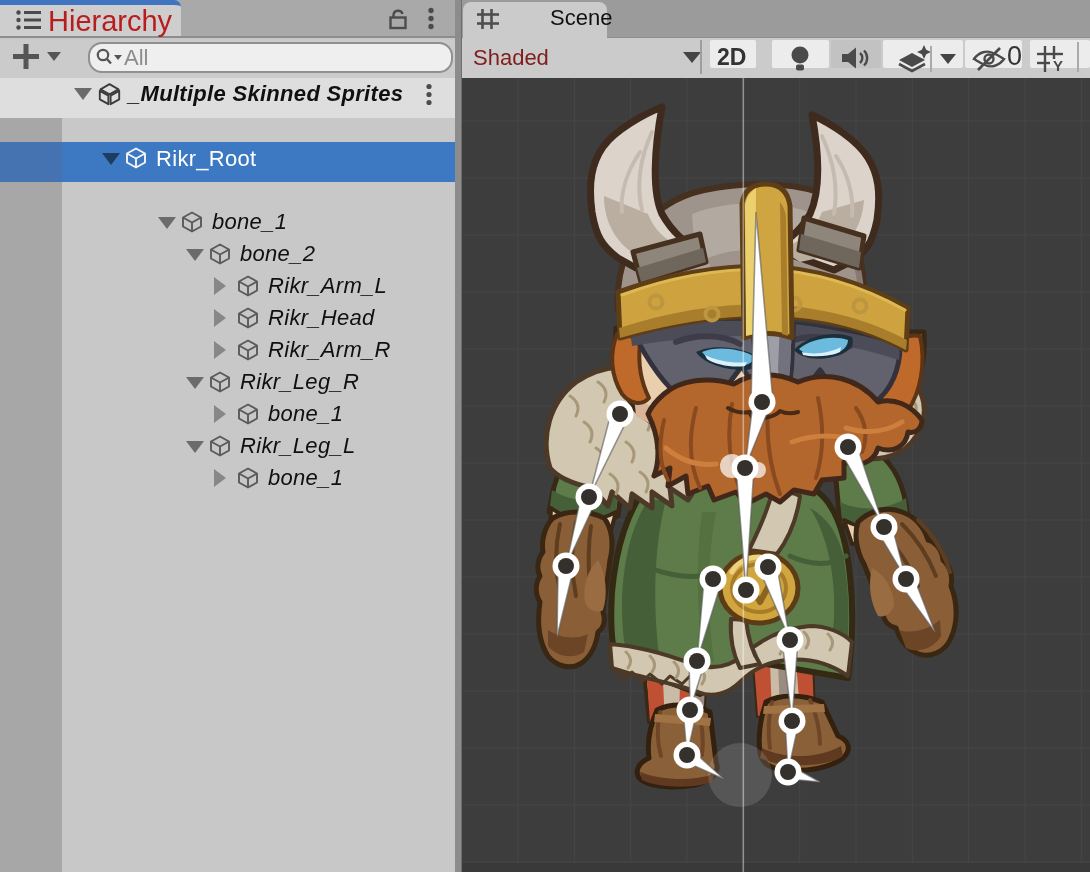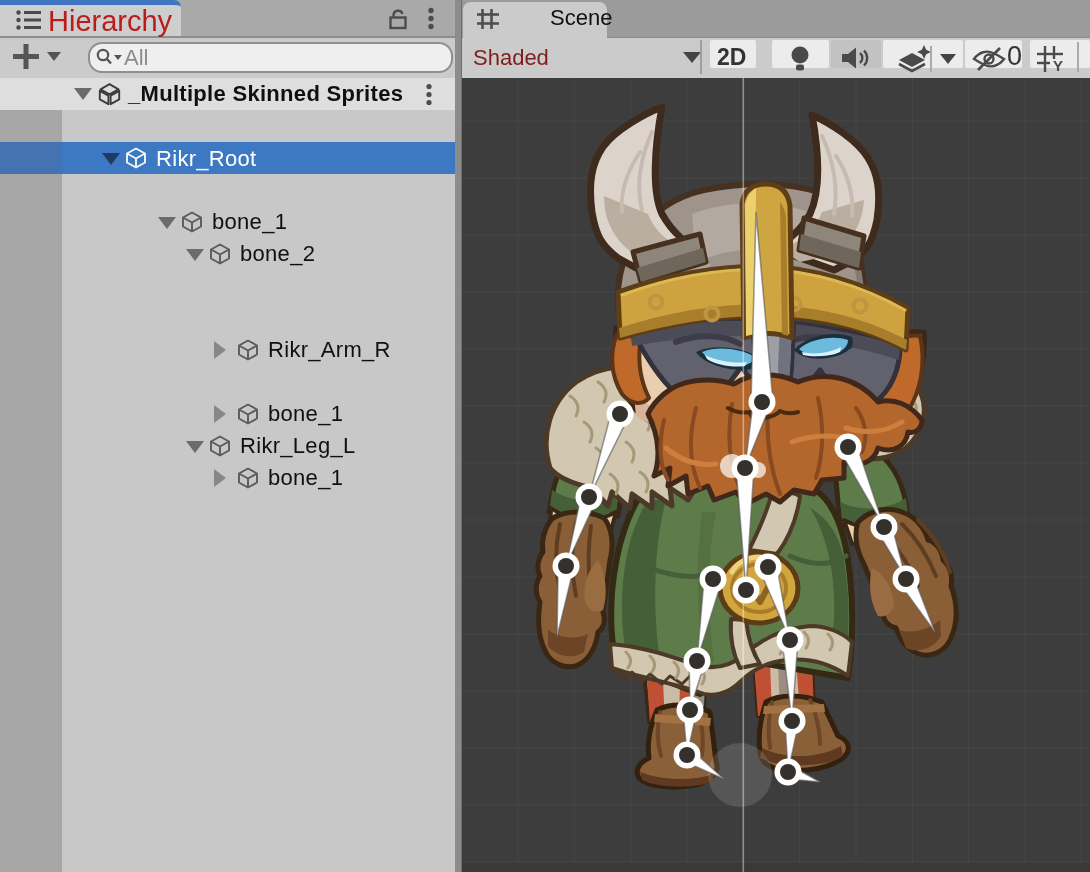--- a/index.html
+++ b/index.html
@@ -10,21 +10,21 @@
   
   #left { position:absolute; left:0; top:0; width:457px; height:872px; background:#c8c8c8; }
   #ltabbar { position:absolute; left:0; top:0; width:457px; height:38px; background:#a9a9a9; border-bottom:2px solid #8d8d8d; }
   #ltab { position:absolute; left:0; top:0; width:181px; height:36px; background:#cecece; border-top:5px solid #3e74c0; border-radius:0 7px 0 0; }
   #ltitle { position:absolute; left:48px; top:5px; font-size:29px; color:#b91c1c; }
   #ltoolbar { position:absolute; left:0; top:40px; width:457px; height:38px; background:#cbcbcb; }
   #searchbox { position:absolute; left:88px; top:42px; width:365px; height:31px; background:#efefef; border:2px solid #909090; border-radius:14px; }
   #alltext { position:absolute; left:124px; top:45px; font-size:22px; color:#8c8c8c; }
   #tree { position:absolute; left:0; top:78px; width:457px; height:794px; background:#c8c8c8; }
   #gutter { position:absolute; left:0; top:32px; width:62px; height:762px; background:#a7a7a7; }
-  .row { position:absolute; left:0; width:457px; height:32px; }
+  .row { position:absolute; left:0; width:457px; height:40px;font-style:italic; }
   .rowtext { position:absolute; top:3px; font-size:22px; letter-spacing:0.3px; color:#101010; white-space:nowrap; }
   .tri-d { position:absolute; top:11px; width:0; height:0; border-left:9px solid transparent; border-right:9px solid transparent; border-top:12px solid #6b6b6b; }
   .tri-r { position:absolute; top:7px; width:0; height:0; border-top:9px solid transparent; border-bottom:9px solid transparent; border-left:12px solid #878787; }
 
   
   #scene { position:absolute; left:457px; top:0; width:633px; height:872px; background:#9b9b9b; }
   #stabbar { position:absolute; left:0; top:0; width:633px; height:38px; background:#9b9b9b; border-bottom:1px solid #8d8d8d; }
   #stab { position:absolute; left:6px; top:2px; width:144px; height:37px; background:#cbcbcb; border-radius:8px 8px 0 0; }
   #stitle { position:absolute; left:49px; top:5px; font-size:22px; color:#111;margin-left:44px; }
   #stoolbar { position:absolute; left:0; top:38px; width:633px; height:40px; background:#cbcbcb; }
@@ -122,26 +122,47 @@
           </svg>
         <div class="rowtext" style="left:212px">bone_1</div>
       </div>
       <div class="row" style="top:160px">
         <div class="tri-d" style="left:186px"></div>
         <svg class="abs" style="left:208px;top:4px" width="24" height="24">
             <use href="#cube"></use>
           </svg>
         <div class="rowtext" style="left:240px">bone_2</div>
       </div>
+      <div class="row" style="top:192px">
+        <div class="tri-r" style="left:214px"></div>
+        <svg class="abs" style="left:236px;top:4px" width="24" height="24">
+            <use href="#cube"></use>
+          </svg>
+        <div class="rowtext" style="left:268px">Rikr_Arm_L</div>
+      </div>
+      <div class="row" style="top:224px">
+        <div class="tri-r" style="left:214px"></div>
+        <svg class="abs" style="left:236px;top:4px" width="24" height="24">
+            <use href="#cube"></use>
+          </svg>
+        <div class="rowtext" style="left:268px">Rikr_Head</div>
+      </div>
       <div class="row" style="top:256px">
         <div class="tri-r" style="left:214px"></div>
         <svg class="abs" style="left:236px;top:4px" width="24" height="24">
             <use href="#cube"></use>
           </svg>
         <div class="rowtext" style="left:268px">Rikr_Arm_R</div>
+      </div>
+      <div class="row" style="top:288px">
+        <div class="tri-d" style="left:186px"></div>
+        <svg class="abs" style="left:208px;top:4px" width="24" height="24">
+            <use href="#cube"></use>
+          </svg>
+        <div class="rowtext" style="left:240px">Rikr_Leg_R</div>
       </div>
       <div class="row" style="top:320px">
         <div class="tri-r" style="left:214px"></div>
         <svg class="abs" style="left:236px;top:4px" width="24" height="24">
             <use href="#cube"></use>
           </svg>
         <div class="rowtext" style="left:268px">bone_1</div>
       </div>
       <div class="row" style="top:352px">
         <div class="tri-d" style="left:186px"></div>

